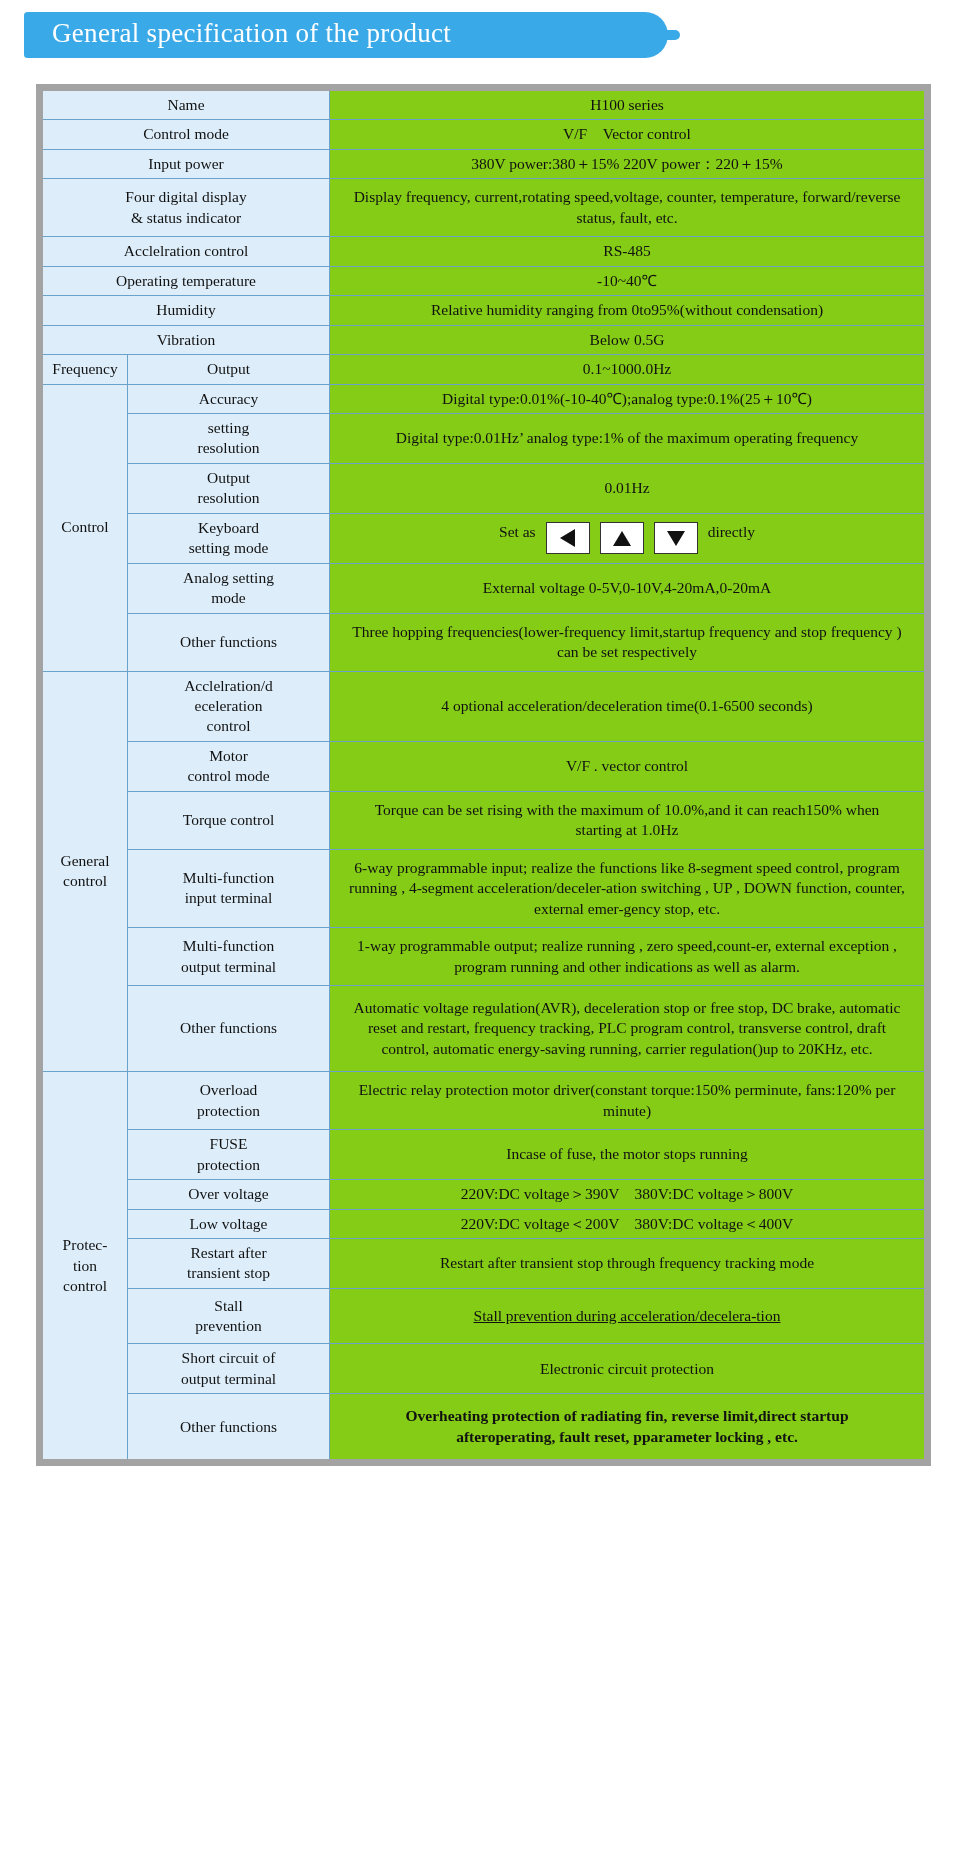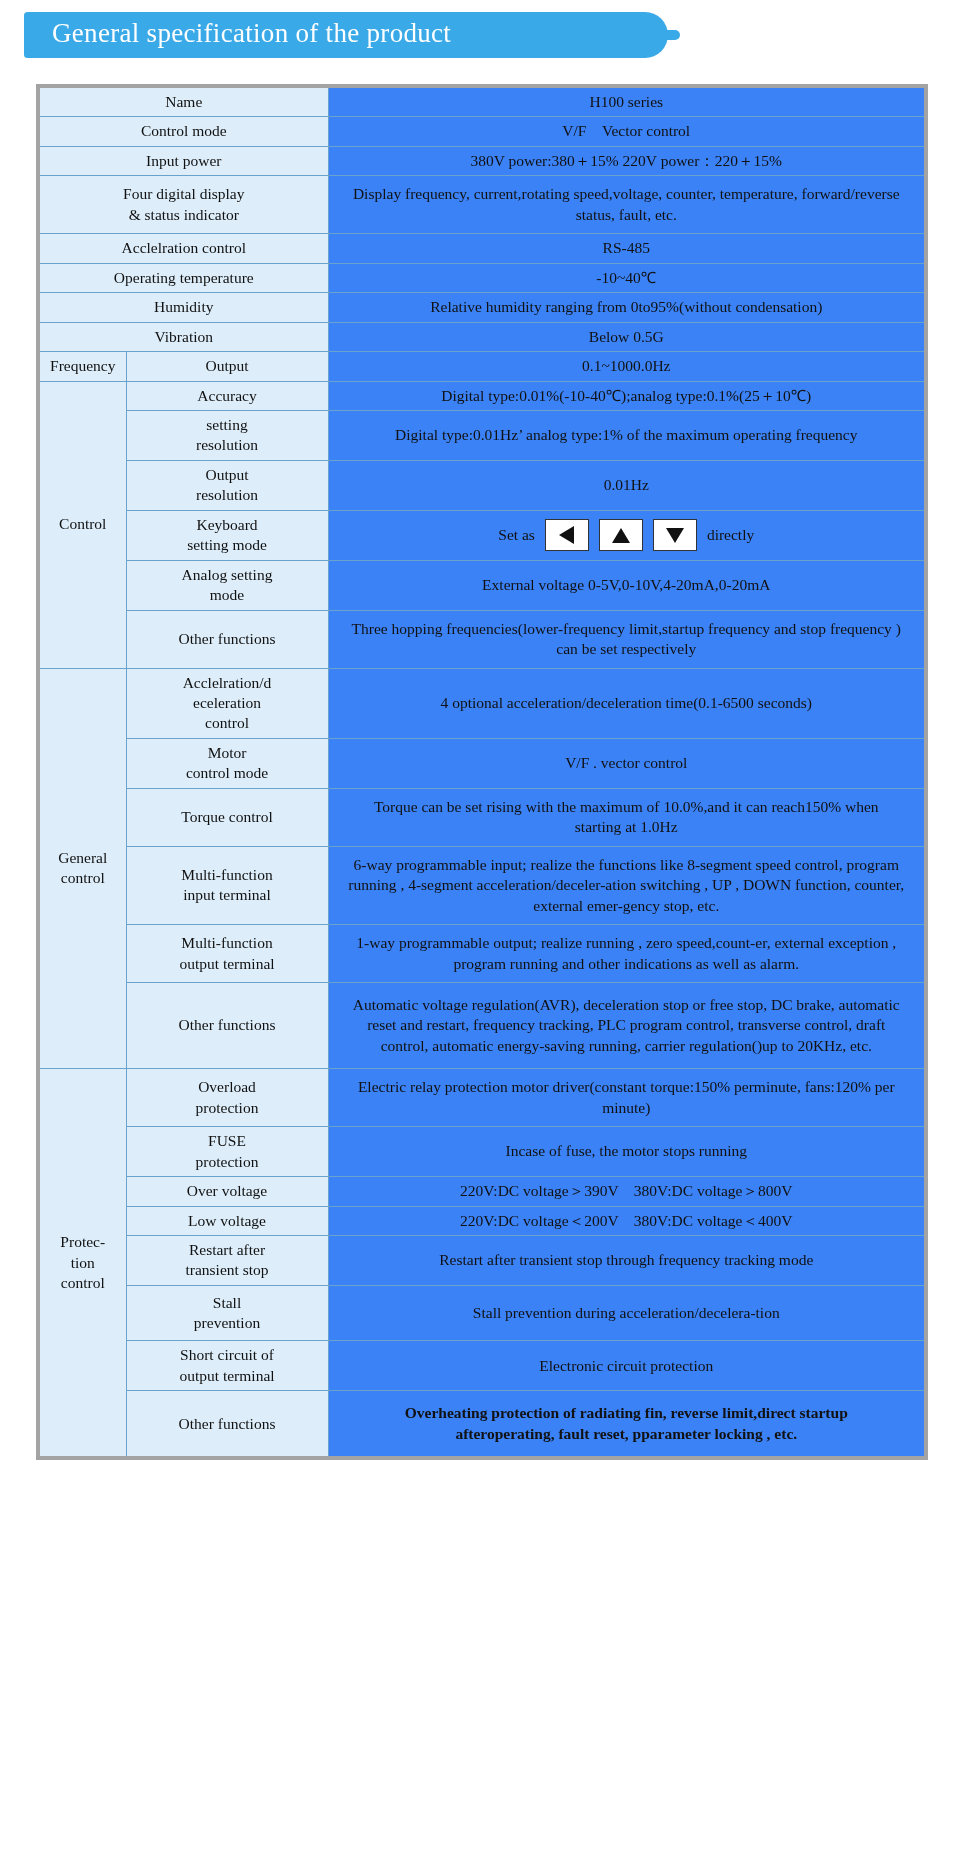--- a/index.html
+++ b/index.html
@@ -52,21 +52,21 @@
 
   
   .spec-wrap {
     margin: 0 auto;
     width: 888px;
   }
   table.spec {
     border-collapse: collapse;
     width: 888px;
     table-layout: fixed;
-    border: 4px solid #a3a3a3;
+    border: 7px solid #a3a3a3;
   }
   table.spec td {
     border: 1px solid #6ba2cc;
     padding: 4px 6px;
     vertical-align: middle;
     text-align: center;
     font-size: 15.5px;
     line-height: 1.32;
     color: #111111;
   }
@@ -75,39 +75,39 @@
     background: #ddeefa;
   }
   td.lbl2 {
     background: #ddeefa;
   }
   td.grp {
     background: #ddeefa;
     font-size: 16px;
   }
   td.val {
-    background: #3b82f6;
+    background: #84cc16;
   }
   td.small {
     font-size: 13.5px;
     line-height: 1.42;
   }
   td.smaller {
     font-size: 13px;
     line-height: 1.45;
   }
   td.tiny {
     font-size: 12.6px;
     line-height: 1.5;
   }
 
   
   .keyrow {
     display: flex;
-    align-items: center;
+    align-items: flex-start;
     justify-content: center;
     gap: 10px;
   }
   .keybox {
     width: 42px;
     height: 30px;
     border: 1px solid #333;
     background: #fff;
     display: flex;
     align-items: center;
@@ -292,21 +292,21 @@
       <td class="val small">220V:DC voltage＜200V　380V:DC voltage＜400V</td>
     </tr>
     <tr>
       <td class="lbl2" style="white-space:pre-line;">Restart after
 transient stop</td>
       <td class="val" style="padding:8px 48px;">Restart after transient stop through frequency tracking mode</td>
     </tr>
     <tr>
       <td class="lbl2" style="white-space:pre-line;">Stall
 prevention</td>
-      <td class="val" style="padding:17px 48px;">Stall prevention during acceleration/decelera-tion</td>
+      <td class="val" style="padding:17px 48px;text-decoration:underline;">Stall prevention during acceleration/decelera-tion</td>
     </tr>
     <tr>
       <td class="lbl2" style="white-space:pre-line;">Short circuit of
 output terminal</td>
       <td class="val">Electronic circuit protection</td>
     </tr>
     <tr>
       <td class="lbl2">Other functions</td>
       <td class="val small" style="padding:12px 38px;font-weight:bold;">Overheating protection of radiating fin, reverse limit,direct startup afteroperating, fault reset, pparameter locking , etc.</td>
     </tr>

